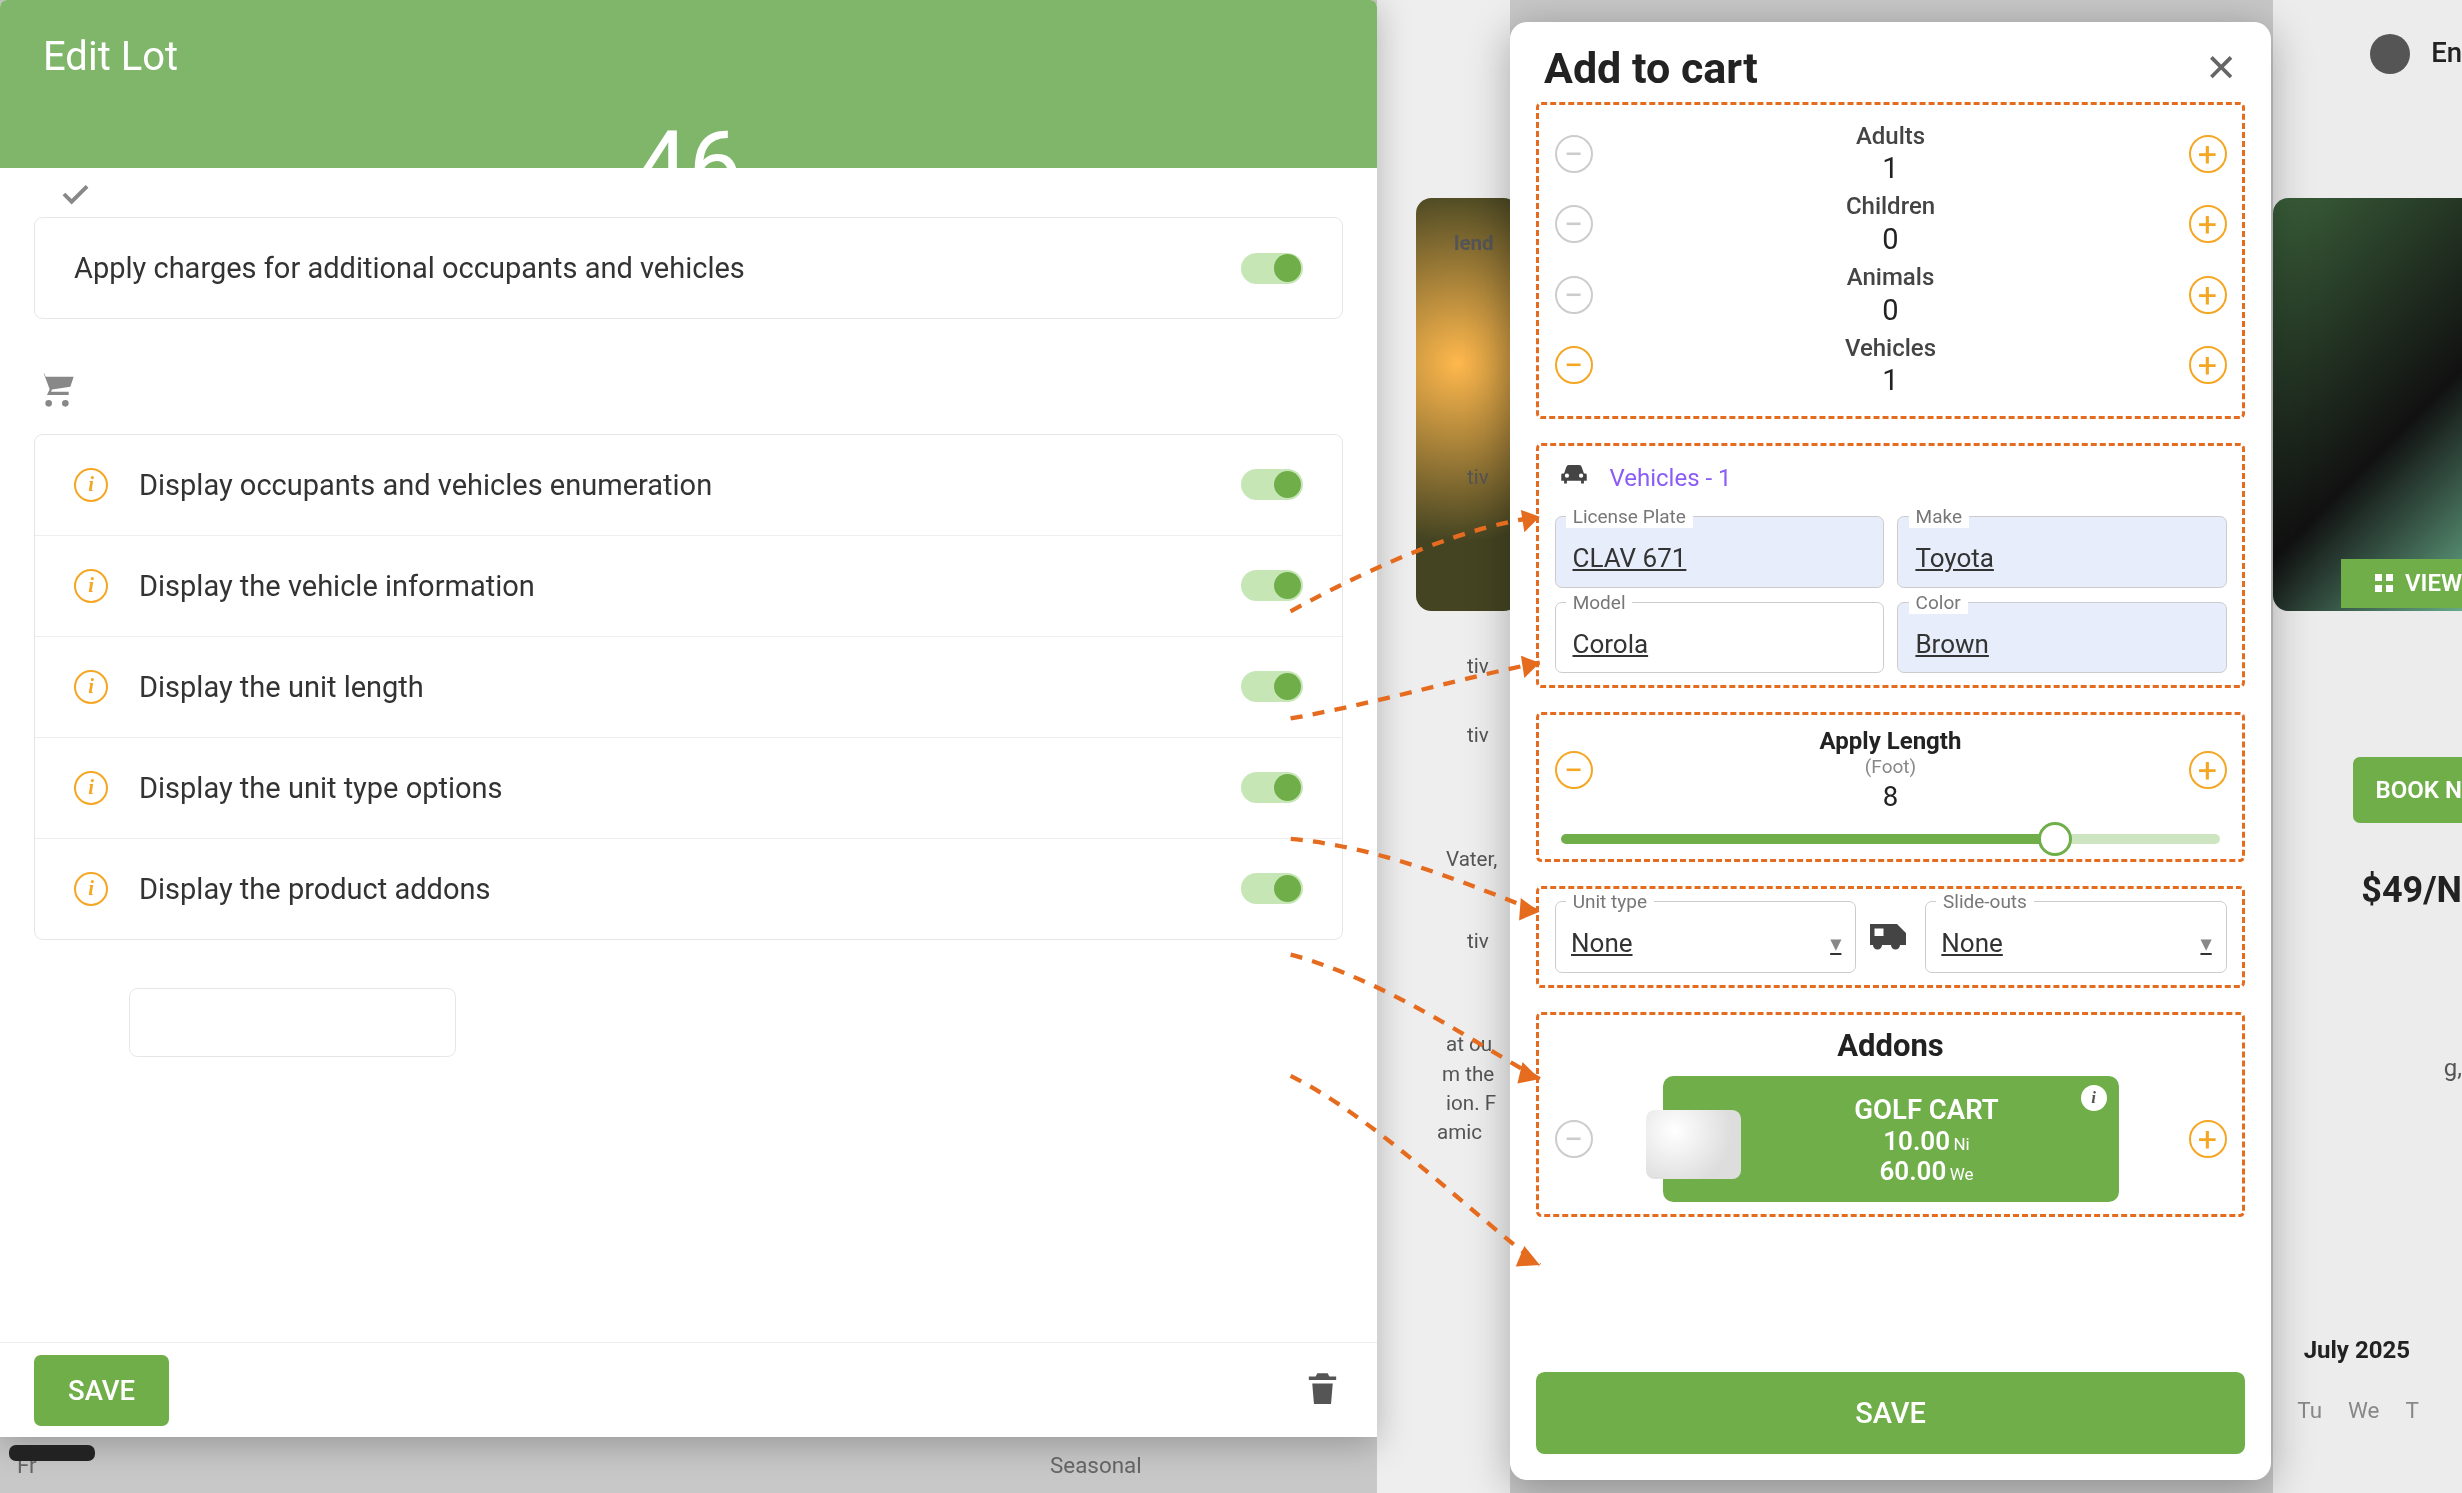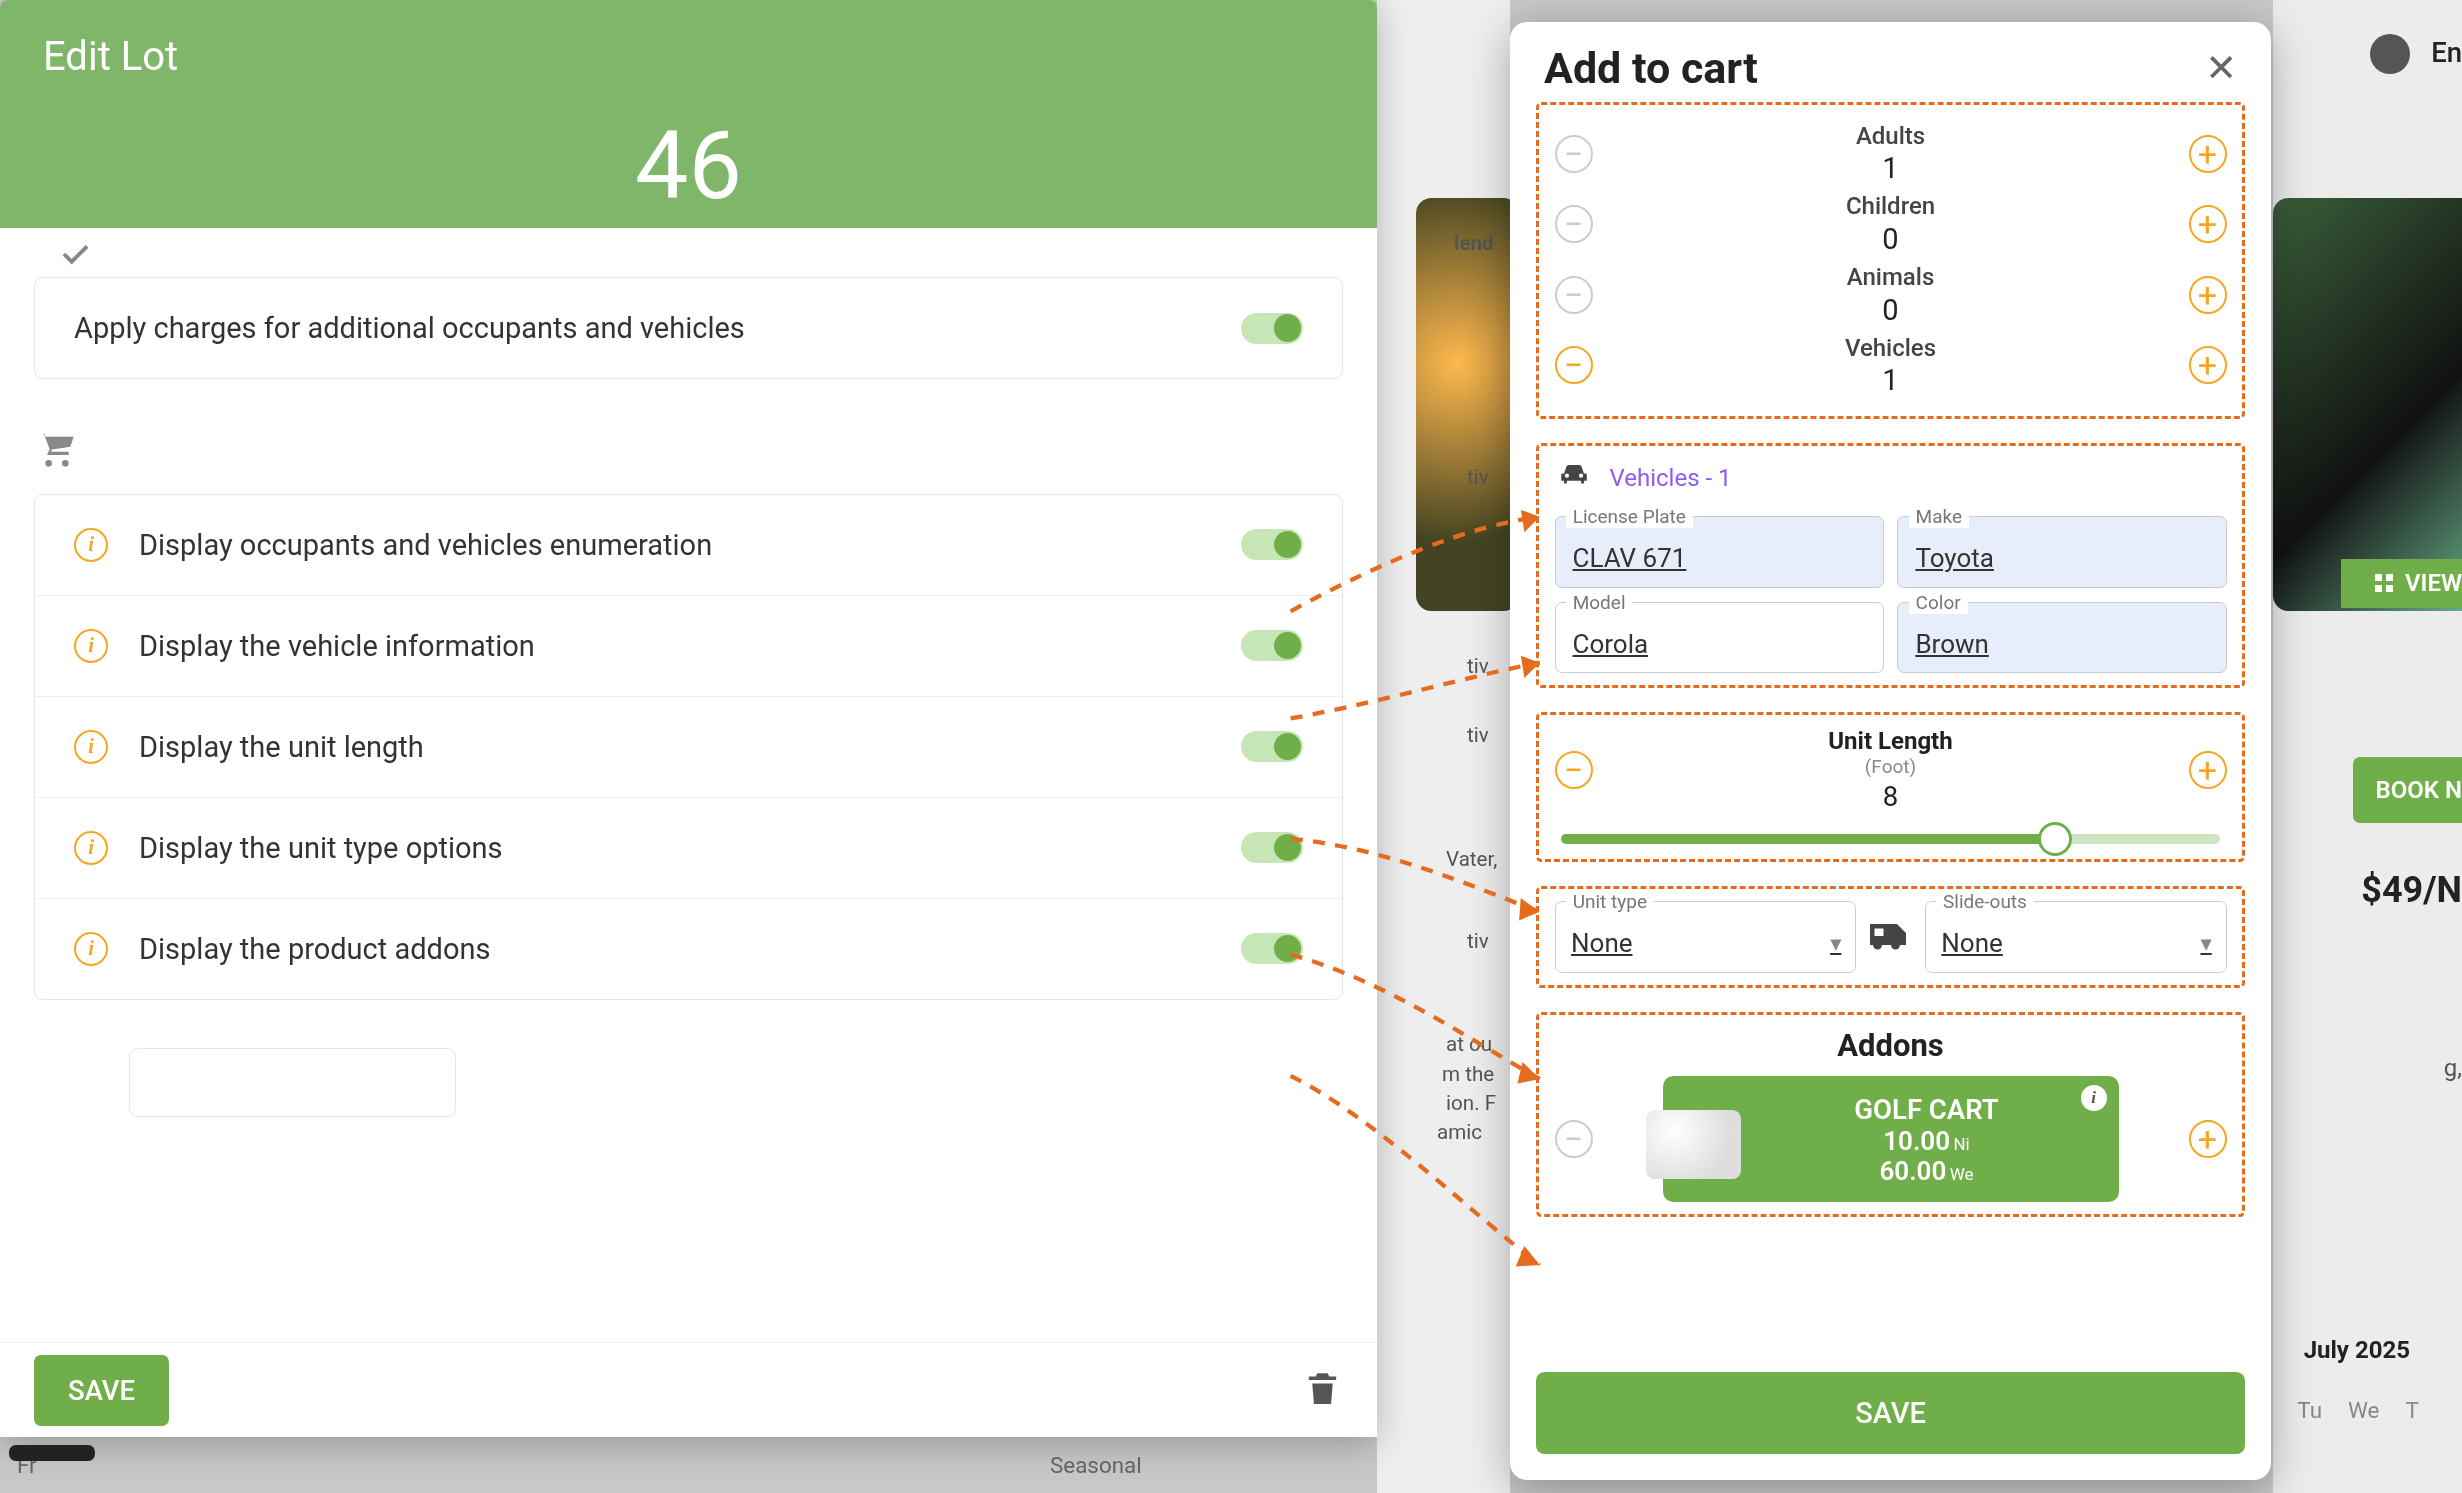--- a/index.html
+++ b/index.html
@@ -18,21 +18,21 @@
     height: 1437px;
     background: #fff;
     border-radius: 6.9px 6.9px 0 0;
     box-shadow: 0 6.9px 34px rgba(0,0,0,.25);
     overflow: hidden;
   }
   .edit-header {
     background: #7fb66a;
     color: #fff;
     padding: 33px 43px 33px 43px;
-    height: 228px;
+    height: 168px;
   }
   .edit-header .title {
     font-size: 40px;
     font-weight: 400;
   }
   .edit-header .lot-number {
     font-size: 95px;
     font-weight: 400;
     text-align: center;
     margin-top: 30px;
@@ -586,21 +586,21 @@
           <span class="flabel">Color</span>
           <span>Brown</span>
         </div>
       </div>
     </div>
 
     <div class="dashed-group slider-wrap">
       <div class="row">
         <span class="stepper-btn active">−</span>
         <div style="flex:1">
-          <div class="s-title">Unit Length</div>
+          <div class="s-title">Apply Length</div>
           <div class="s-unit">(Foot)</div>
           <div class="s-val">8</div>
         </div>
         <span class="stepper-btn active">+</span>
       </div>
       <div class="slider-track">
         <div class="slider-thumb"></div>
       </div>
     </div>
 

